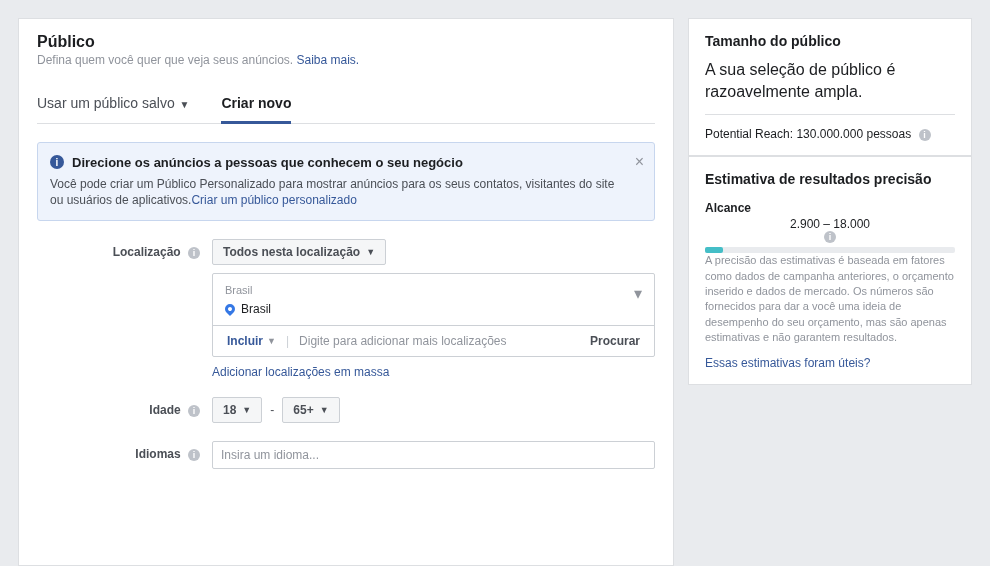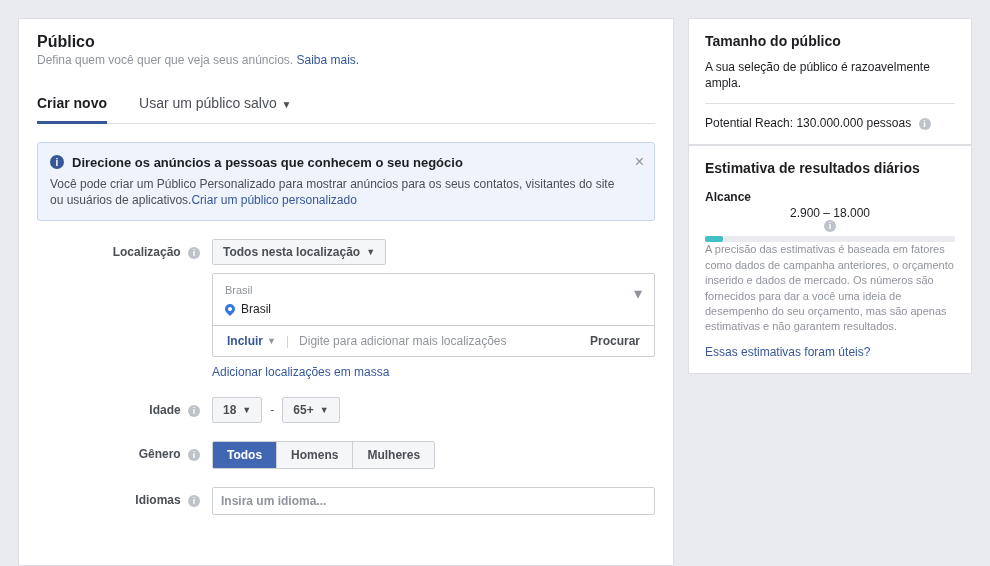--- a/index.html
+++ b/index.html
@@ -134,32 +134,32 @@
   .btn-group .g-btn {
     padding: 6px 14px; font-size: 12px; font-weight: bold;
     background: #f5f6f7; color: #4b4f56; cursor: pointer; border: none;
     border-right: 1px solid #ccd0d5;
   }
   .btn-group .g-btn:last-child { border-right: none; }
   .btn-group .g-btn.active { background: #4267b2; color: #fff; }
 
   .lang-input {
     width: 100%; border: 1px solid #ccd0d5; border-radius: 2px; padding: 6px 8px;
-    font-size: 12px; outline: none; font-weight: bold;
+    font-size: 12px; outline: none;
   }
   .lang-input::placeholder { color: #90949c; }
 
   
   .sidebar { width: 284px; display: flex; flex-direction: column; }
   .sidecard { padding: 14px 16px; }
   .sidecard h3 { font-size: 14px; font-weight: bold; color: #1c1e21; margin-bottom: 10px; }
   .gauge-row { display: flex; gap: 14px; align-items: flex-start; }
   .gauge-wrap { width: 112px; text-align: center; }
   .gauge-labels { display: flex; justify-content: space-between; font-size: 10px; color: #90949c; margin-top: 2px; }
-  .gauge-text { font-size: 12px; color: #1c1e21; line-height: 1.35; flex: 1; }
+  .gauge-text { font-size: 16px; color: #1c1e21; line-height: 1.35; flex: 1; }
   .reach-line { font-size: 12px; color: #1c1e21; border-top: 1px solid #dddfe2; padding-top: 12px; margin-top: 12px; }
   .reach-line .info-icon {
     display: inline-flex; width: 12px; height: 12px; border-radius: 50%;
     background: #bec2c9; color: #fff; font-size: 9px; font-weight: bold;
     align-items: center; justify-content: center; margin-left: 4px; vertical-align: middle;
   }
 
   .est-label { font-size: 12px; color: #1c1e21; font-weight: bold; margin-bottom: 2px; margin-top: 14px; }
   .est-range-row { display: flex; justify-content: space-between; align-items:center; font-size: 12px; color: #1c1e21; flex-direction: column; }
   .est-bar { width: 100%; height: 6px; background: #e9ebee; margin-top: 4px; border-radius: 2px; position: relative; }
@@ -174,25 +174,25 @@
 <div class="main panel">
 
   <div class="main-header">
     <div class="page-title">Público</div>
     <div class="page-subtitle">
       <span>Defina quem você quer que veja seus anúncios. </span><a href="#">Saiba mais.</a>
     </div>
   </div>
 
   <div class="tabs">
+    <div class="tab">
+      <span>Usar um público salvo</span><span class="tab-caret"> ▼</span>
+    </div>
     <div class="tab active">
       <span>Criar novo</span>
-    </div>
-    <div class="tab">
-      <span>Usar um público salvo</span><span class="tab-caret"> ▼</span>
     </div>
   </div>
 
   <div class="form-area">
 
     <div class="form-row">
       <div class="form-field">
         <div class="info-box">
           <span class="info-box-close">×</span>
           <div class="info-box-head">
@@ -252,33 +252,20 @@
           <span class="caret">▼</span>
         </div>
         <span class="age-dash">-</span>
         <div class="select-btn">
           <span>65+</span>
           <span class="caret">▼</span>
         </div>
       </div>
     </div>
 
-    <div class="form-row">
-      <div class="form-label">
-        <span>Gênero</span>
-        <span class="info-icon">i</span>
-      </div>
-      <div class="form-field">
-        <div class="btn-group">
-          <button class="g-btn active">Todos</button>
-          <button class="g-btn">Homens</button>
-          <button class="g-btn">Mulheres</button>
-        </div>
-      </div>
-    </div>
 
     <div class="form-row" style="margin-bottom:0;">
       <div class="form-label">
         <span>Idiomas</span>
         <span class="info-icon">i</span>
       </div>
       <div class="form-field">
         <input class="lang-input" placeholder="Insira um idioma..." style="">
       </div>
     </div>
@@ -293,21 +280,21 @@
     <div class="gauge-row">
       <div class="gauge-text">A sua seleção de público é razoavelmente ampla.</div>
     </div>
     <div class="reach-line">
       <span>Potential Reach: </span><span>130.000.000 pessoas</span>
       <span class="info-icon">i</span>
     </div>
   </div>
 
   <div class="panel sidecard">
-    <h3>Estimativa de resultados diários</h3>
+    <h3>Estimativa de resultados precisão</h3>
     <div class="est-label">Alcance</div>
     <div class="est-range-row">
       <span>2.900 – 18.000</span>
       <span class="info-icon" style="display:inline-flex;width:12px;height:12px;border-radius:50%;background:#bec2c9;color:#fff;font-size:9px;font-weight:bold;align-items:center;justify-content:center;">i</span>
     </div>
     <div class="est-bar">
       <div class="est-bar-fill"></div>
     </div>
     <div class="est-disclaimer">A precisão das estimativas é baseada em fatores como dados de campanha anteriores, o orçamento inserido e dados de mercado. Os números são fornecidos para dar a você uma ideia de desempenho do seu orçamento, mas são apenas estimativas e não garantem resultados.</div>
     <div class="est-feedback">Essas estimativas foram úteis?</div>

